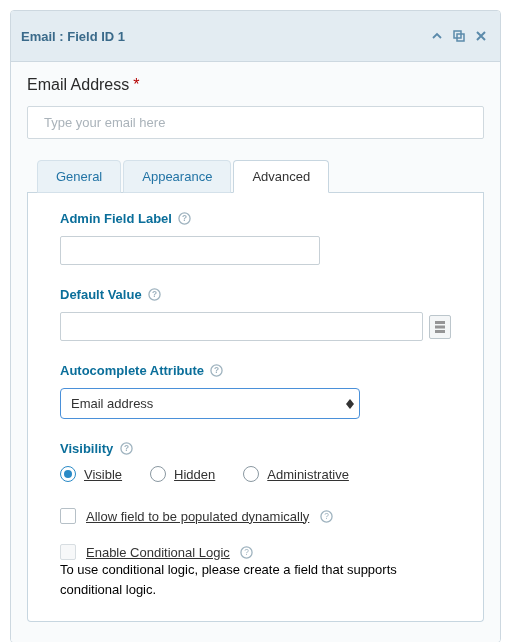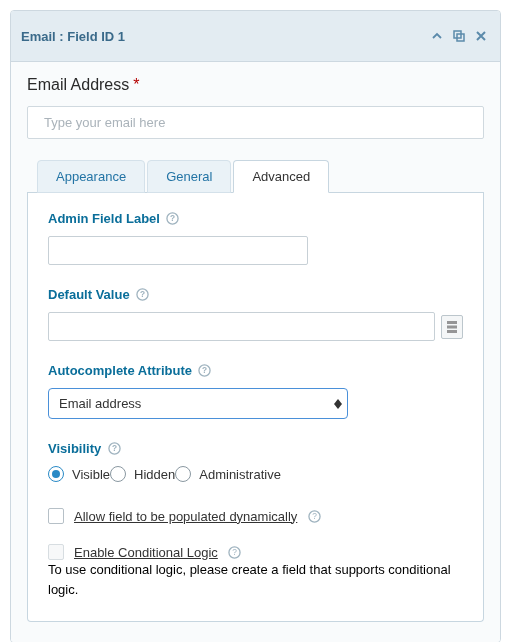--- a/index.html
+++ b/index.html
@@ -86,21 +86,21 @@
     background: #fff;
     border-color: #c7d6e0;
     border-bottom-color: #fff;
     color: #333;
     font-weight: 400;
   }
   .tabpane {
     border: 1px solid #c7d6e0;
     border-top: none;
     background: #fff;
-    padding: 18px 20px 22px;
+    padding: 18px 32px 22px;
     border-bottom-left-radius: 4px;
     border-bottom-right-radius: 4px;
   }
   .setting-label {
     color: #0a6e9a;
     font-weight: 700;
     font-size: 13px;
     display: flex;
     align-items: center;
     gap: 6px;
@@ -156,22 +156,23 @@
   .select-caret {
     position:absolute;
     right:6px; top:50%;
     transform:translateY(-50%);
     display:flex; flex-direction:column; gap:0px;
     color:#333;
     pointer-events:none;
   }
   .select-caret svg { display:block; }
   .radio-row {
-    display:flex; align-items:center; 
+    display:flex; align-items:center; gap:28px;
     margin-top:4px;
+    text-decoration:underline;
   }
   .radio-item {
     display:flex; align-items:center; gap:8px;
     cursor:pointer;
     color:#333;
   }
   .radio {
     width:16px; height:16px; border-radius:50%;
     border:1.5px solid #8a98a1;
     display:inline-flex; align-items:center; justify-content:center;
@@ -232,22 +233,22 @@
 
   <div class="panel-body">
     <div class="field-label-row">
       <span>Email Address</span><span class="req">*</span>
     </div>
     <input class="text-input preview" type="text" placeholder="Type your email here" style="">
 
     <div class="spacer"></div>
 
     <div class="tabs">
+      <div class="tab inactive">General</div>
       <div class="tab inactive">Appearance</div>
-      <div class="tab inactive">General</div>
       <div class="tab active">Advanced</div>
     </div>
 
     <div class="tabpane">
 
       <div class="setting-label">
         <span>Admin Field Label</span>
         <span class="help">
           <svg width="13" height="13" viewBox="0 0 14 14">
               <circle cx="7" cy="7" r="6" fill="none" stroke="currentColor" stroke-width="1.4"></circle>

